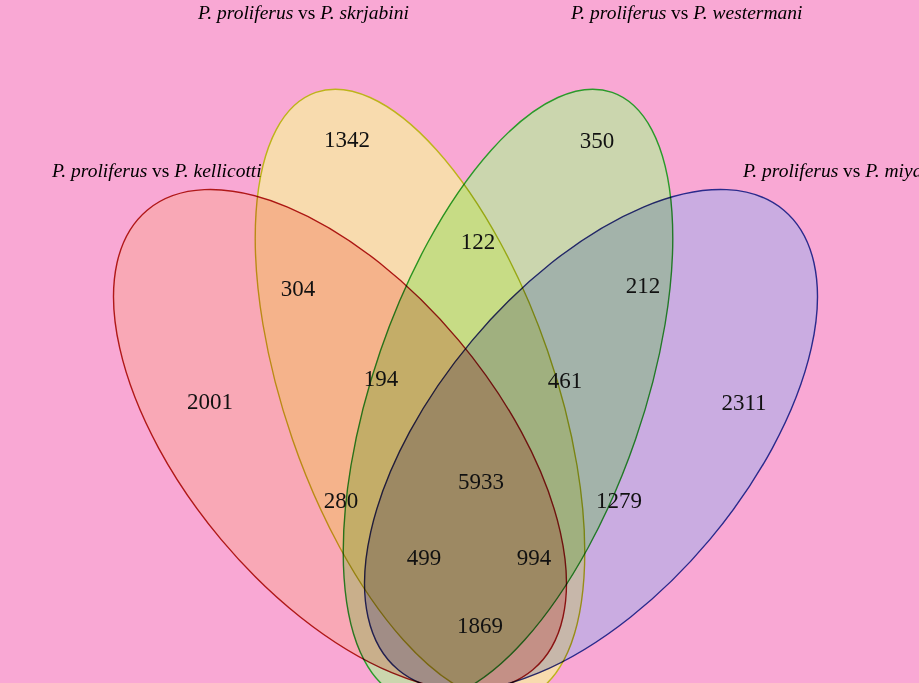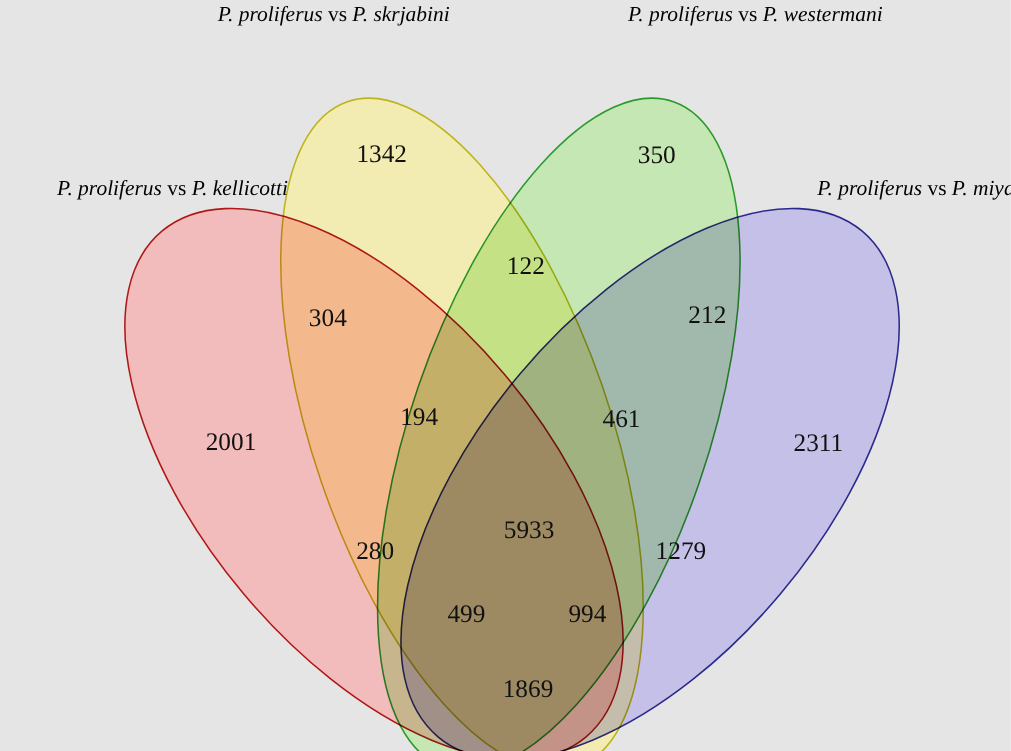--- a/index.html
+++ b/index.html
@@ -4,21 +4,21 @@
 <style>
   html, body {
     margin: 0;
     padding: 0;
     background: #ffffff;
   }
   #venn-page {
     position: relative;
     width: 919px;
     height: 683px;
-    background: #e5e5e5;
+    background: #f9a8d4;
     overflow: hidden;
     font-family: "Liberation Serif", "DejaVu Serif", serif;
   }
   #venn-svg {
     position: absolute;
     left: 0;
     top: 0;
     width: 919px;
     height: 683px;
   }

